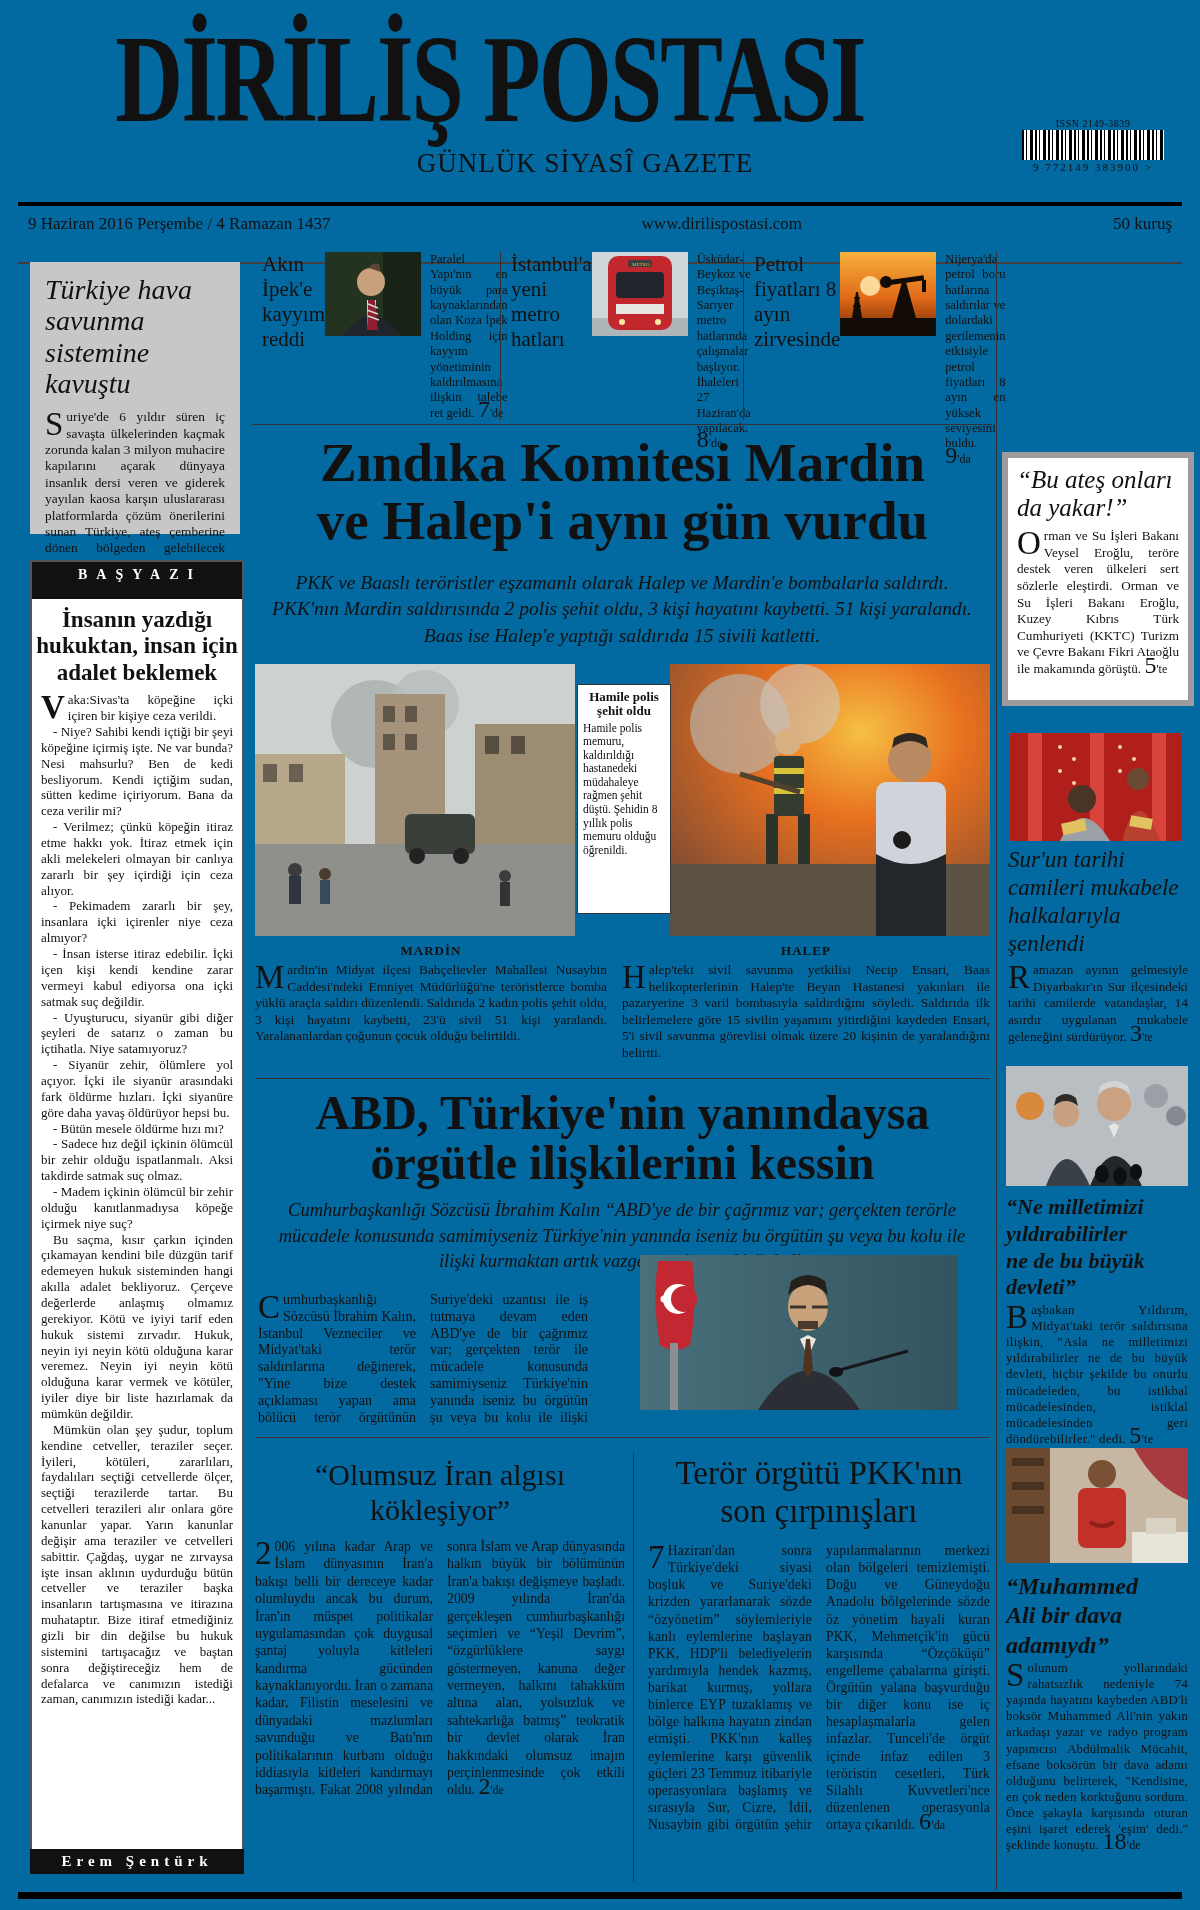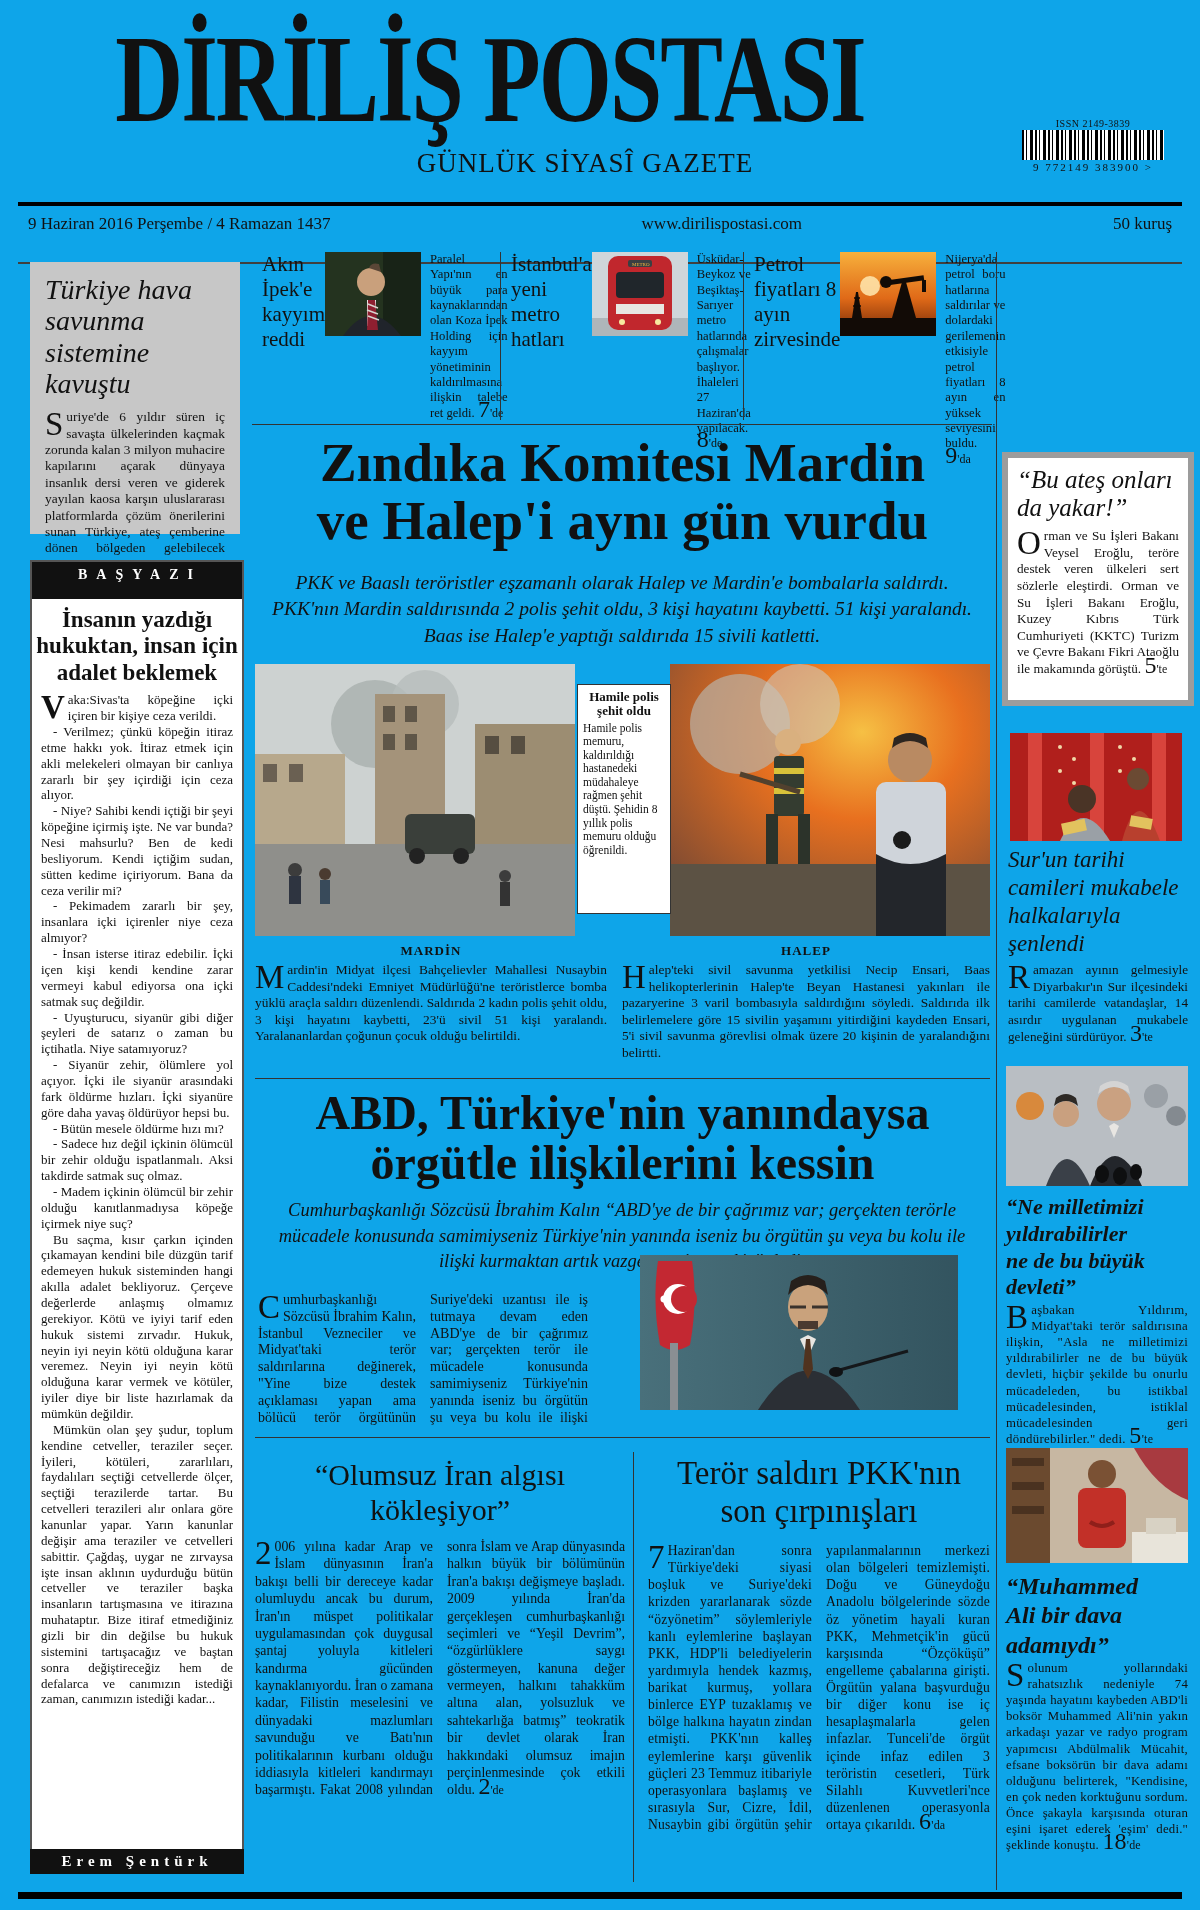--- a/index.html
+++ b/index.html
@@ -1,16 +1,16 @@
 <!DOCTYPE html>
 <html><head>
 <meta charset="utf-8">
 <style>
   html,body{margin:0;padding:0;background:#777;}
-  .page{position:relative;width:1200px;height:1910px;margin:0 auto;background:#0ea5e9;
+  .page{position:relative;width:1200px;height:1910px;margin:0 auto;background:#0369a1;
         font-family:"Liberation Serif", serif;color:#111;overflow:hidden;}
   .abs{position:absolute;}
   .jt{text-align:justify;}
   .pre{white-space:pre-line;}
   .photo{overflow:hidden;background:#ddd;}
   .photo svg{display:block;width:100%;height:100%;}
 
   
   .mast-title{left:30px;top:6px;width:920px;text-align:center;font-weight:bold;
     font-size:94px;letter-spacing:-2px;transform:scaleY(1.34);transform-origin:top center;
@@ -134,22 +134,22 @@
     </div>
   </div>
 
   <div class="abs editorial">
     <div class="kicker">BAŞYAZI</div>
     <div class="ed-title pre">İnsanın yazdığı
 hukuktan, insan için
 adalet beklemek</div>
     <div class="ed-body">
       <p class="first"><span class="drop b">V</span><b style="font-size:13px;"></b><span>aka:Sivas'ta köpeğine içki içiren bir kişiye ceza verildi.</span></p>
+      <p>- Niye? Sahibi kendi içtiği bir şeyi köpeğine içirmiş işte. Ne var bunda? Nesi mahsurlu? Ben de kedi besliyorum. Kendi içtiğim sudan, sütten kedime içiriyorum. Bana da ceza verilir mi?</p>
       <p>- Verilmez; çünkü köpeğin itiraz etme hakkı yok. İtiraz etmek için akli melekeleri olmayan bir canlıya zararlı bir şey içirdiği için ceza alıyor.</p>
-      <p>- Niye? Sahibi kendi içtiği bir şeyi köpeğine içirmiş işte. Ne var bunda? Nesi mahsurlu? Ben de kedi besliyorum. Kendi içtiğim sudan, sütten kedime içiriyorum. Bana da ceza verilir mi?</p>
       <p>- Pekimadem zararlı bir şey, insanlara içki içirenler niye ceza almıyor?</p>
       <p>- İnsan isterse itiraz edebilir. İçki içen kişi kendi kendine zarar vermeyi kabul ediyorsa ona içki satmak suç değildir.</p>
       <p>- Uyuşturucu, siyanür gibi diğer şeyleri de satarız o zaman bu içtihatla. Niye satamıyoruz?</p>
       <p>- Siyanür zehir, ölümlere yol açıyor. İçki ile siyanür arasındaki fark öldürme hızları. İçki siyanüre göre daha yavaş öldürüyor hepsi bu.</p>
       <p>- Bütün mesele öldürme hızı mı?</p>
       <p>- Sadece hız değil içkinin ölümcül bir zehir olduğu ispatlanmalı. Aksi takdirde satmak suç olmaz.</p>
       <p>- Madem içkinin ölümcül bir zehir olduğu kanıtlanmadıysa köpeğe içirmek niye suç?</p>
       <p>Bu saçma, kısır çarkın içinden çıkamayan kendini bile düzgün tarif edemeyen hukuk sisteminden hangi akılla adalet bekliyoruz. Çerçeve değerlerde anlaşmış olmamız gerekiyor. Kötü ve iyiyi tarif eden hukuk sistemi zırvadır. Hukuk, neyin iyi neyin kötü olduğuna karar veremez. Neyin iyi neyin kötü olduğuna karar vermek ve kötüler, iyiler diye bir liste hazırlamak da mümkün değildir.</p>
       <p>Mümkün olan şey şudur, toplum kendine cetveller, teraziler seçer. İyileri, kötüleri, zararlıları, faydalıları seçtiği cetvellerde ölçer, seçtiği terazilerde tartar. Bu cetvelleri terazileri alır onlara göre kanunlar yapar. Yarın kanunlar değişir ama teraziler ve cetvelleri sabittir. Çağdaş, uygar ne zırvaysa işte insan aklının uydurduğu bütün cetveller ve teraziler başka insanların tartışmasına ve itirazına muhataptır. Bize itiraf etmediğiniz gizli bir din değilse bu hukuk sistemini tartışacağız ve baştan sonra değiştireceğiz hem de defalarca ve canımızın istediği zaman, canımızın istediği kadar...</p>
     </div>
@@ -345,21 +345,21 @@
 
   <div class="abs iran-h pre">“Olumsuz İran algısı
 kökleşiyor”</div>
   <div class="abs iran-b jt">
     <span class="drop">2</span><span>006 yılına kadar Arap ve İslam dünyasının İran'a bakışı belli bir dereceye kadar olumluydu ancak bu durum, İran'ın müspet politikalar uygulamasından çok duygusal şantaj yoluyla kitleleri kandırma gücünden kaynaklanıyordu. İran o zamana kadar, Filistin meselesini ve dünyadaki mazlumları savunduğu ve Batı'nın politikalarının kurbanı olduğu iddiasıyla kitleleri kandırmayı başarmıştı. Fakat 2008 yılından sonra İslam ve Arap dünyasında halkın büyük bir bölümünün İran'a bakışı değişmeye başladı. 2009 yılında İran'da gerçekleşen cumhurbaşkanlığı seçimleri ve “Yeşil Devrim”, “özgürlüklere saygı göstermeyen, kanuna değer vermeyen, halkını tahakküm altına alan, yolsuzluk ve sahtekarlığa batmış” teokratik bir devlet olarak İran hakkındaki olumsuz imajın perçinlenmesinde çok etkili oldu.</span>
     <span class="pref"><span class="pn">2</span><span class="ps">'de</span></span>
   </div>
 
   <div class="abs vr" style="left:633px;top:1452px;height:430px;"></div>
 
-  <div class="abs pkk-h pre">Terör saldırı PKK'nın
+  <div class="abs pkk-h pre">Terör örgütü PKK'nın
 son çırpınışları</div>
   <div class="abs pkk-b jt">
     <span class="drop">7</span><span>Haziran'dan sonra Türkiye'deki siyasi boşluk ve Suriye'deki krizden yararlanarak sözde “özyönetim” söylemleriyle kanlı eylemlerine başlayan PKK, HDP'li belediyelerin yardımıyla hendek kazmış, barikat kurmuş, yollara binlerce EYP tuzaklamış ve bölge halkına hayatın zindan etmişti. PKK'nın kalleş eylemlerine karşı güvenlik güçleri 23 Temmuz itibariyle operasyonlara başlamış ve sırasıyla Sur, Cizre, İdil, Nusaybin gibi örgütün şehir yapılanmalarının merkezi olan bölgeleri temizlemişti. Doğu ve Güneydoğu Anadolu bölgelerinde sözde öz yönetim hayali kuran PKK, Mehmetçik'in gücü karşısında “Özçöküşü” engelleme çabalarına girişti. Örgütün yalana başvurduğu bir diğer konu ise iç hesaplaşmalarla gelen infazlar. Tunceli'de örgüt içinde infaz edilen 3 teröristin cesetleri, Türk Silahlı Kuvvetleri'nce düzenlenen operasyonla ortaya çıkarıldı.</span>
     <span class="pref"><span class="pn">6</span><span class="ps">'da</span></span>
   </div>
 
   <div class="abs vr" style="left:996px;top:252px;height:1638px;"></div>
 
   <div class="abs quotebox">
     <div class="sb-qtitle pre">“Bu ateş onları

